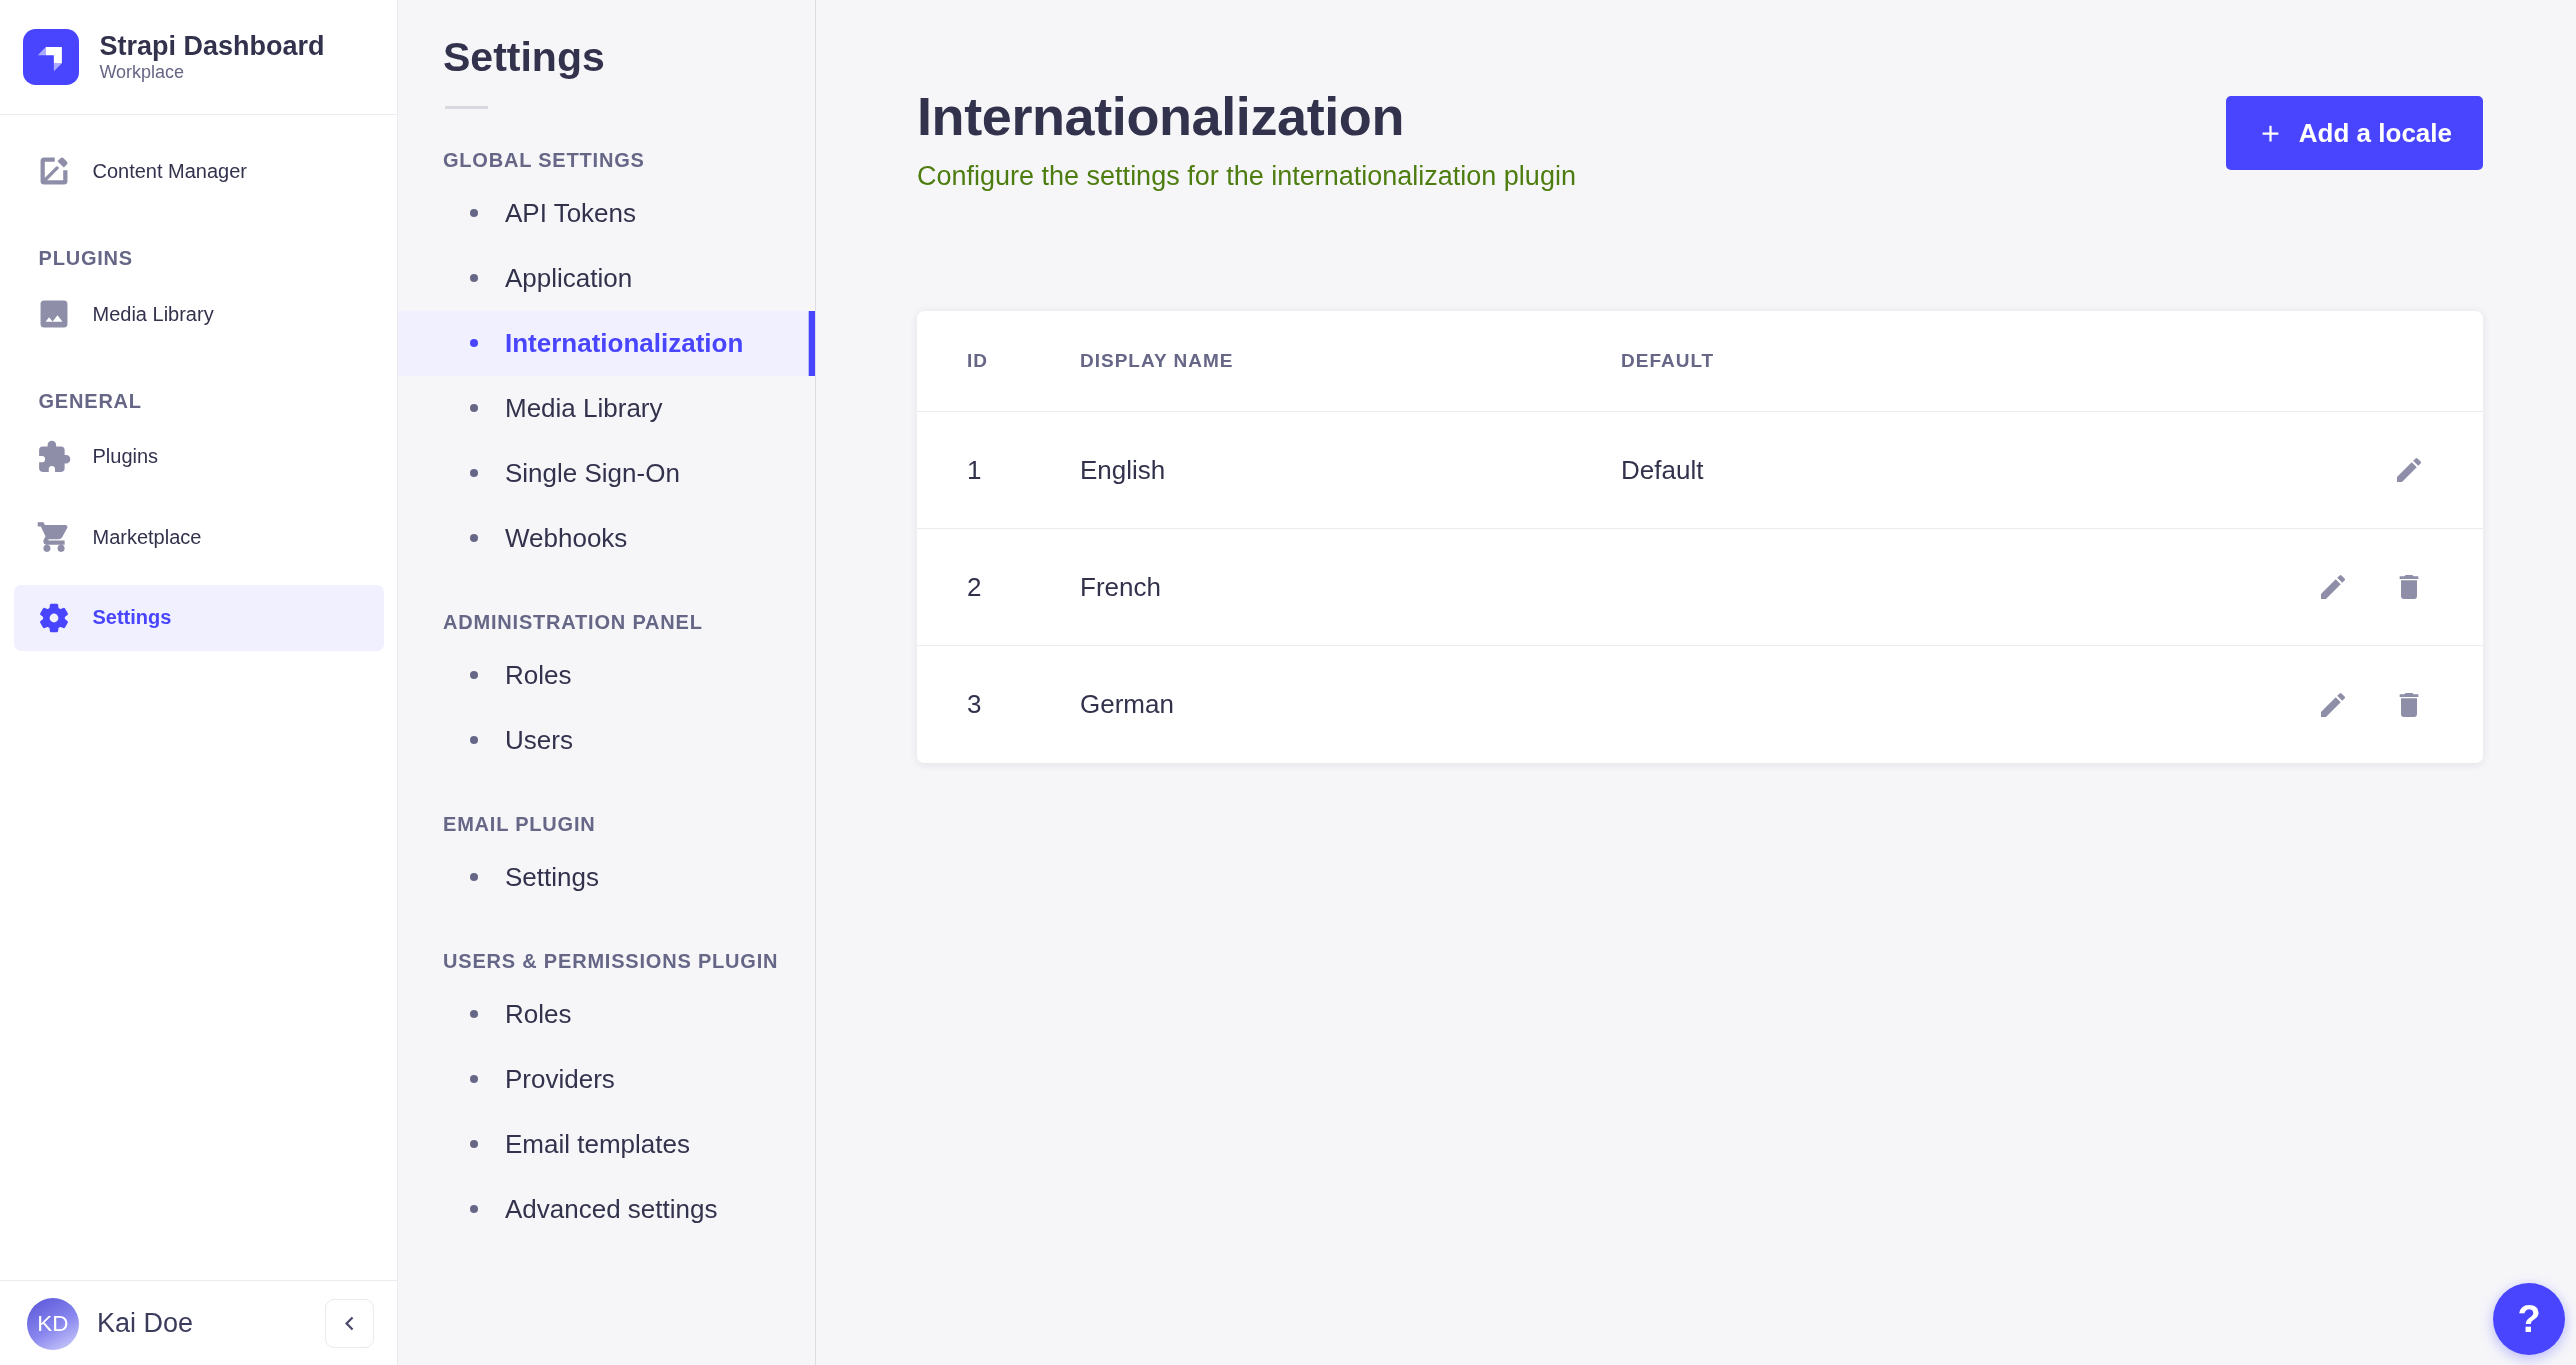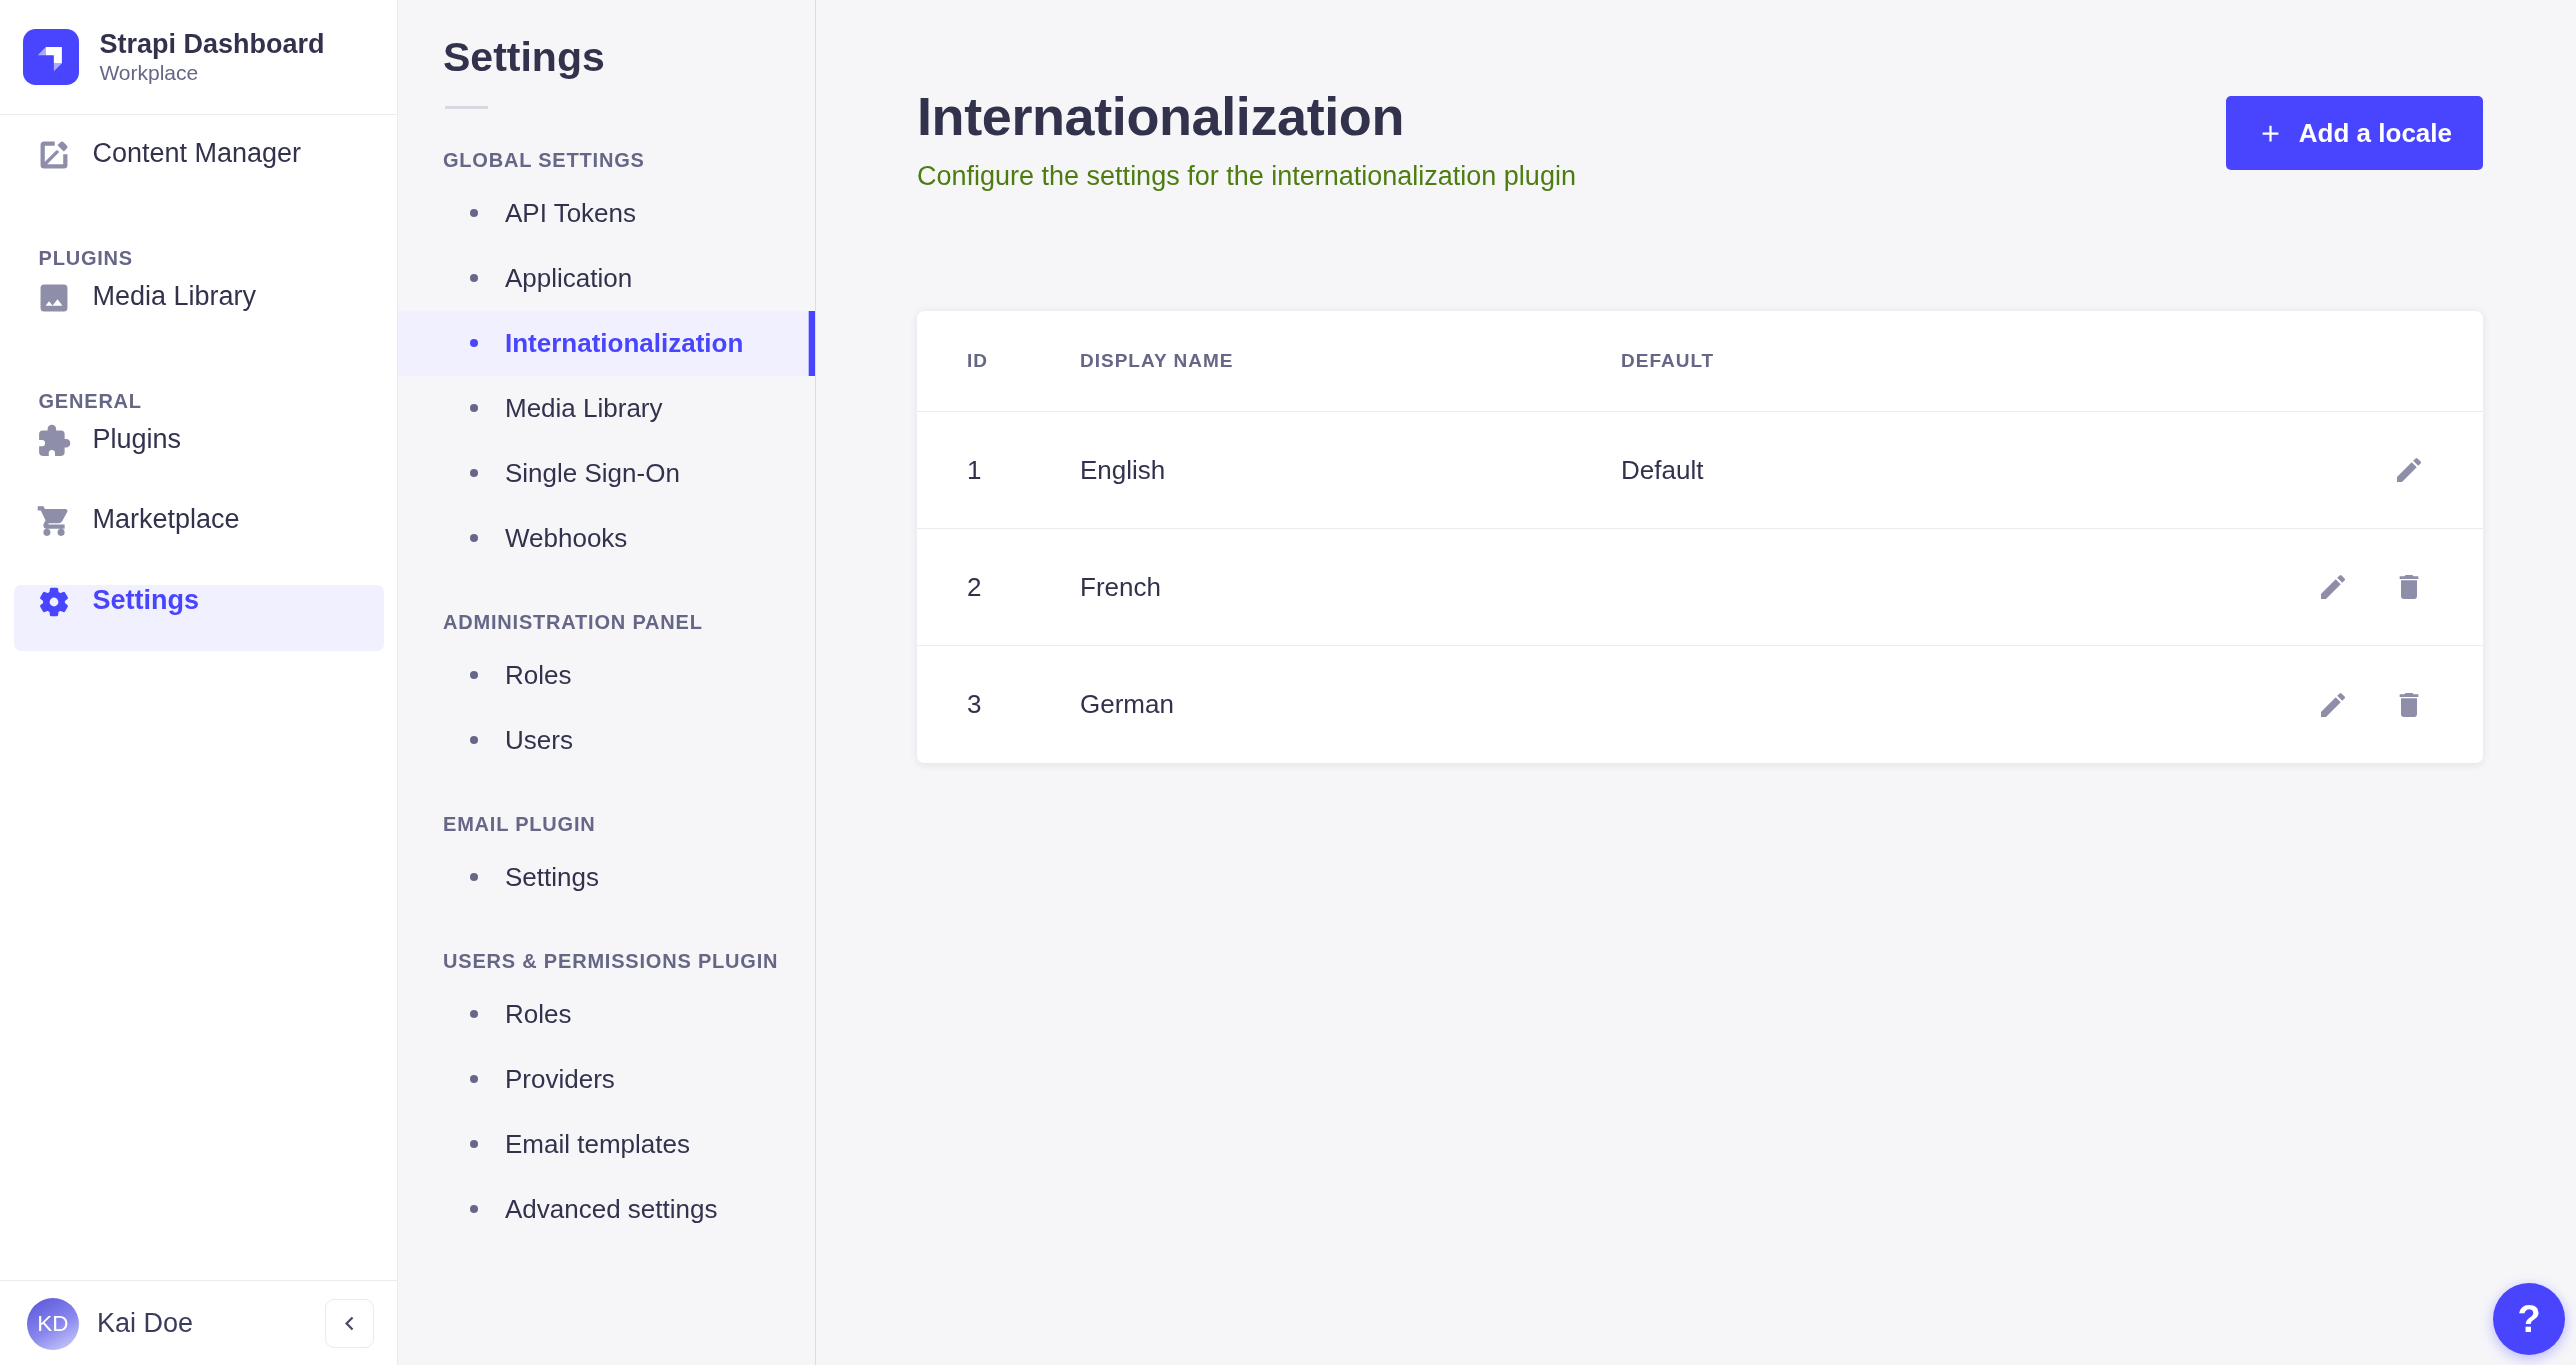--- a/index.html
+++ b/index.html
@@ -6,25 +6,25 @@
   html,body { background:#f6f6f9; }
   body { font-family:"Liberation Sans", sans-serif; }
   .app { width:2576px; height:1366px; display:flex; background:#f6f6f9; position:relative; overflow:hidden; }
 
   
   .sidebar { width:398px; background:#ffffff; border-right:1.8px solid #eaeaef; position:relative; flex-shrink:0; }
   .brand { display:flex; align-items:center; gap:20px; height:115px; padding:0 21.6px 0 23.4px; border-bottom:1.8px solid #eaeaef; }
   .brand-logo { width:56px; height:56px; border-radius:12.6px; background:#4945ff; display:flex; align-items:center; justify-content:center; flex-shrink:0; }
   .brand-logo svg { width:47px; height:47px; }
   .brand-title { font-size:27px; font-weight:700; color:#32324d; line-height:1.15; }
-  .brand-sub { font-size:21px; color:#666687; margin-top:0; }
+  .brand-sub { font-size:18px; color:#666687; margin-top:0; }
 
   .sidebar-nav { padding:23.4px 13.5px 0 13.5px; }
   .side-label { font-size:20px; font-weight:700; letter-spacing:0.8px; color:#666687; margin:43px 0 10.8px 25px; }
-  .side-item { display:flex; gap:21.6px; height:66px; padding:0 12.6px 0 23.4px; border-radius:7.2px; color:#32324d; font-size:27px; cursor:pointer; margin-bottom:14.4px; }
+  .side-item { display:flex; align-items:center; gap:21.6px; height:66px; padding:0 12.6px 0 23.4px; border-radius:7.2px; color:#32324d; font-size:20px; cursor:pointer; margin-bottom:14.4px; }
   .side-item .nav-ic { width:34px; height:34px; display:flex; align-items:center; justify-content:center; flex-shrink:0; }
   .side-item .nav-ic svg { width:34px; height:34px; fill:#8e8ea9; stroke:#8e8ea9; }
   .side-item.active { background:#f0f0ff; color:#4945ff; font-weight:700; }
   .side-item.active .nav-ic svg { fill:#4945ff; stroke:#4945ff; }
 
   .sidebar-footer { position:absolute; left:0; right:0; bottom:0; height:86px; border-top:1.8px solid #eaeaef; display:flex; align-items:center; padding:0 23.4px 0 27px; background:#fff; }
   .avatar { width:52px; height:52px; border-radius:50%; background:linear-gradient(150deg,#5753d8 0%,#8987ee 55%,#d4d3fb 100%); color:#fff; font-size:22.5px; font-weight:400; display:flex; align-items:center; justify-content:center; flex-shrink:0; }
   .footer-name { margin-left:18px; font-size:27px; color:#3b3b5c; }
   .collapse-btn { margin-left:auto; width:49px; height:49px; background:#fff; border:1.8px solid #eaeaef; border-radius:9px; display:flex; align-items:center; justify-content:center; cursor:pointer; }
   .collapse-btn svg { width:27px; height:27px; fill:#4a4a6a; }

